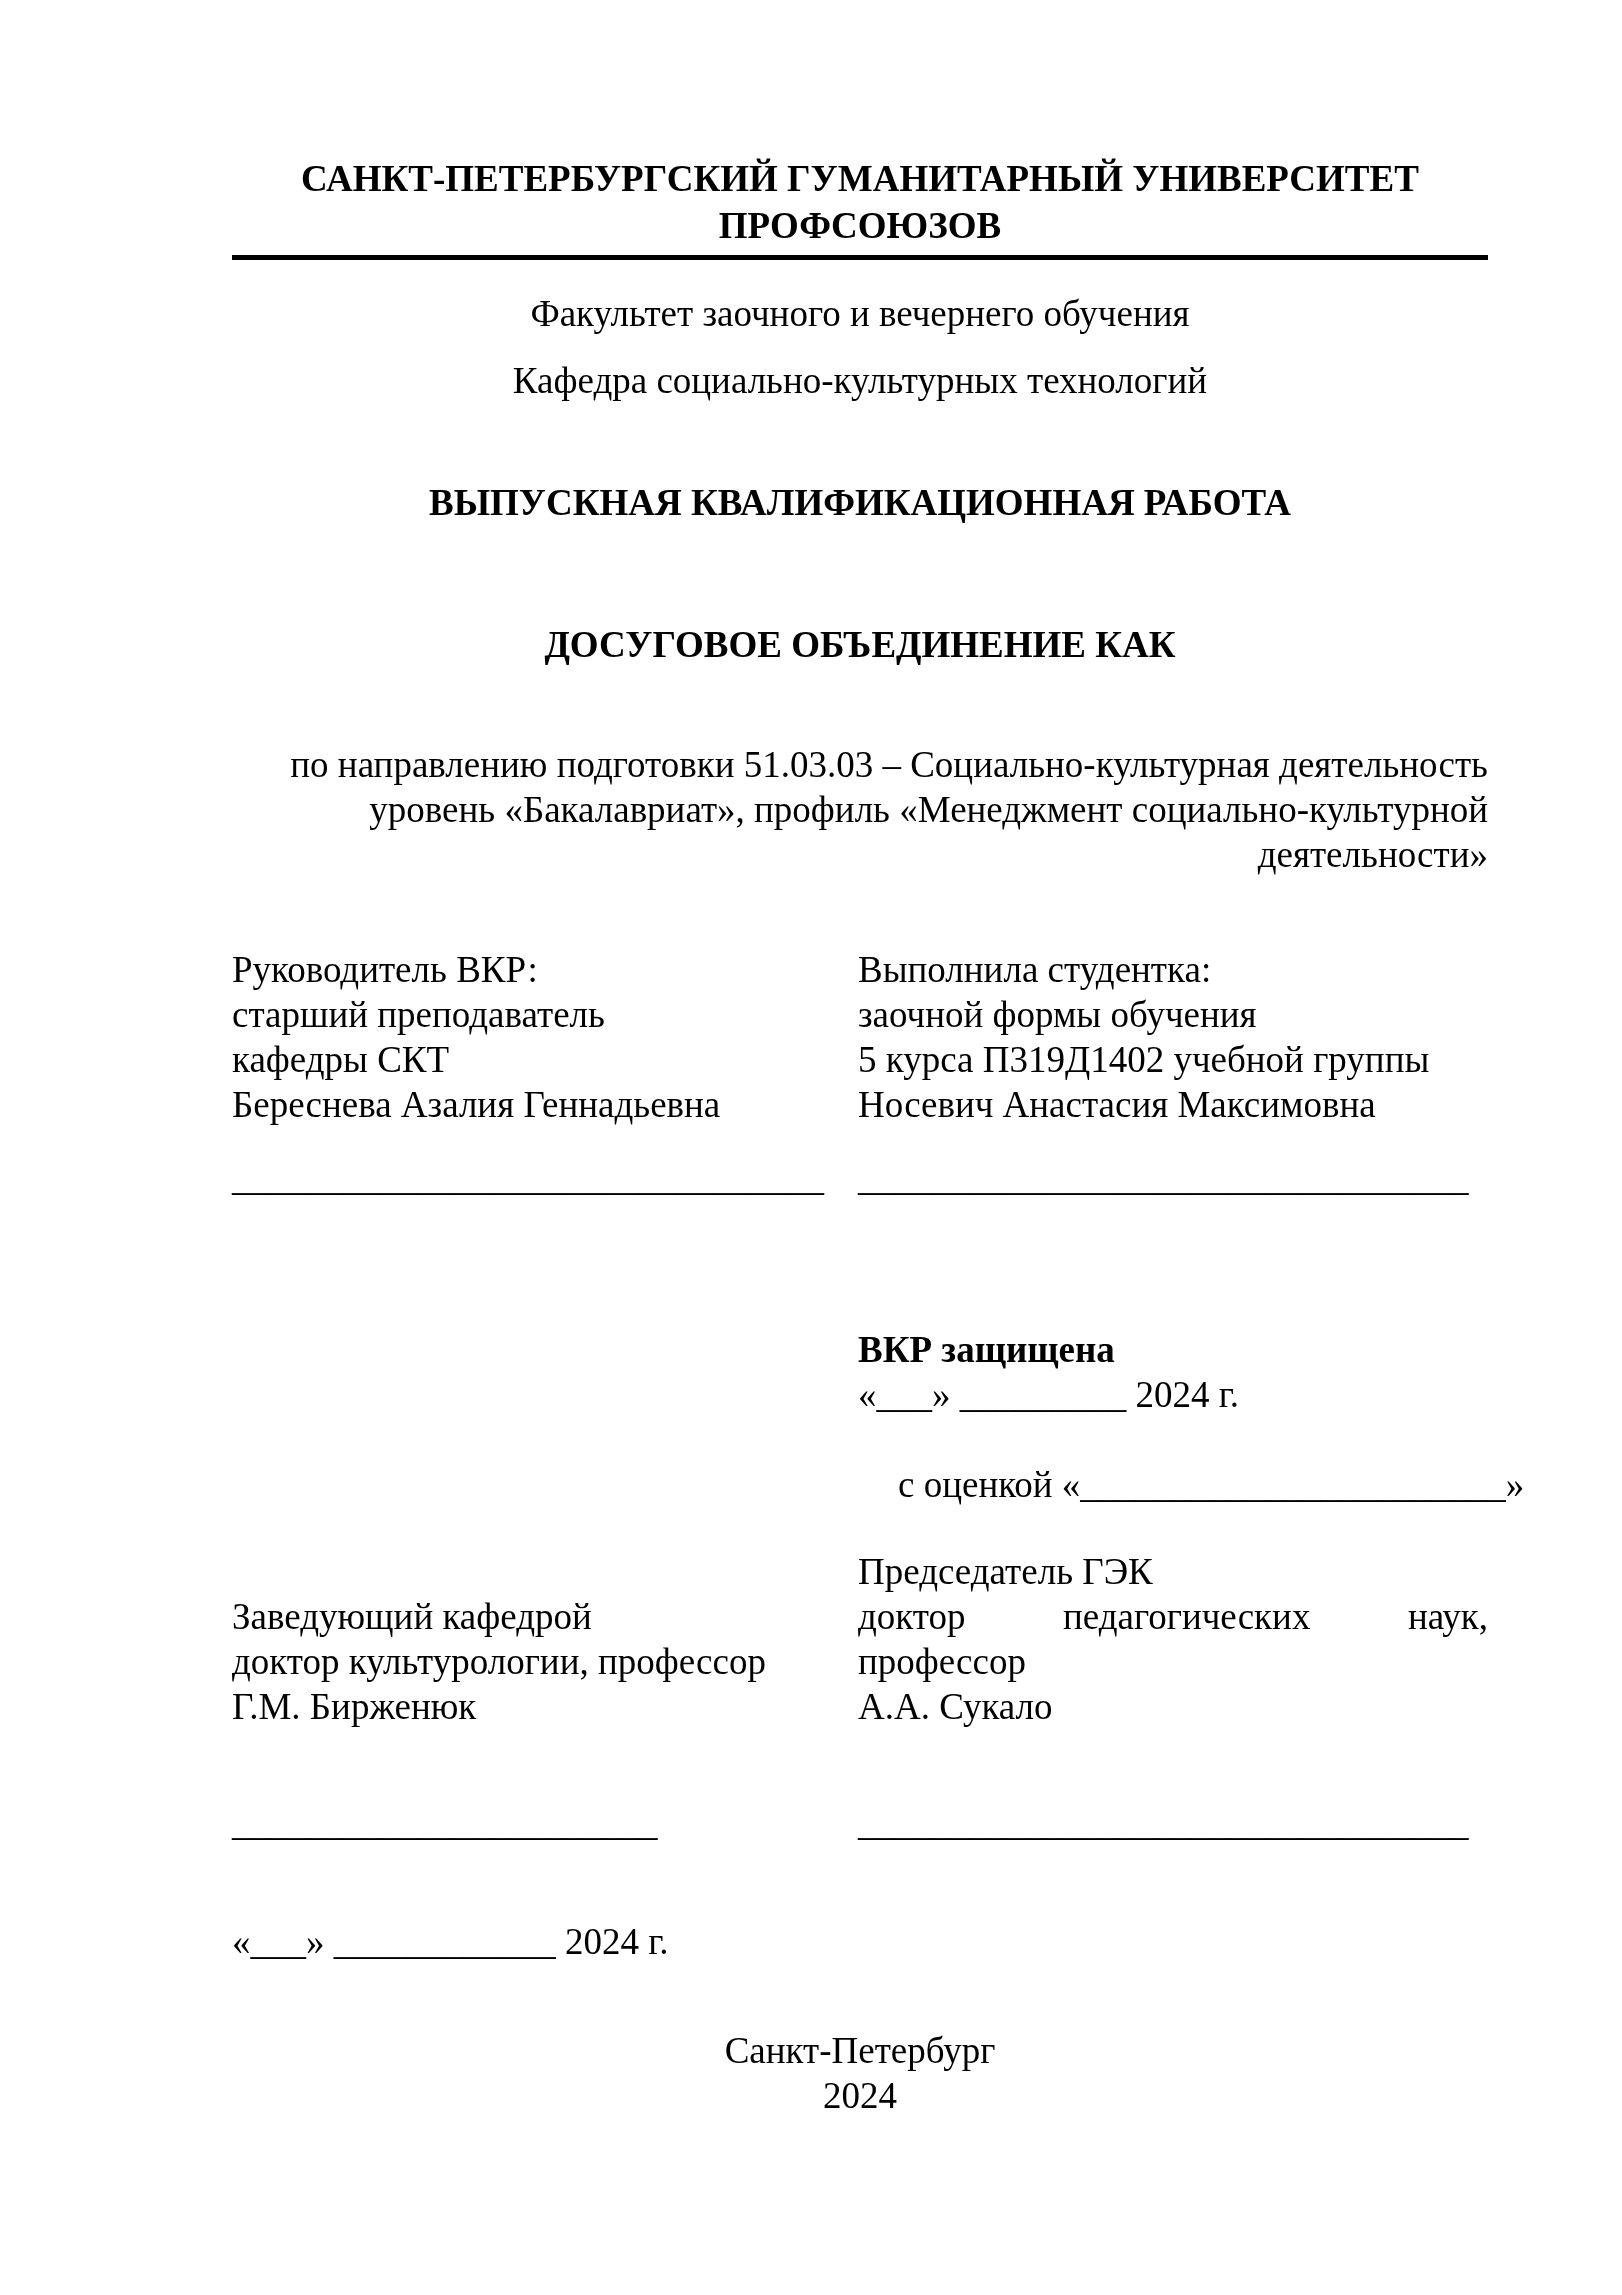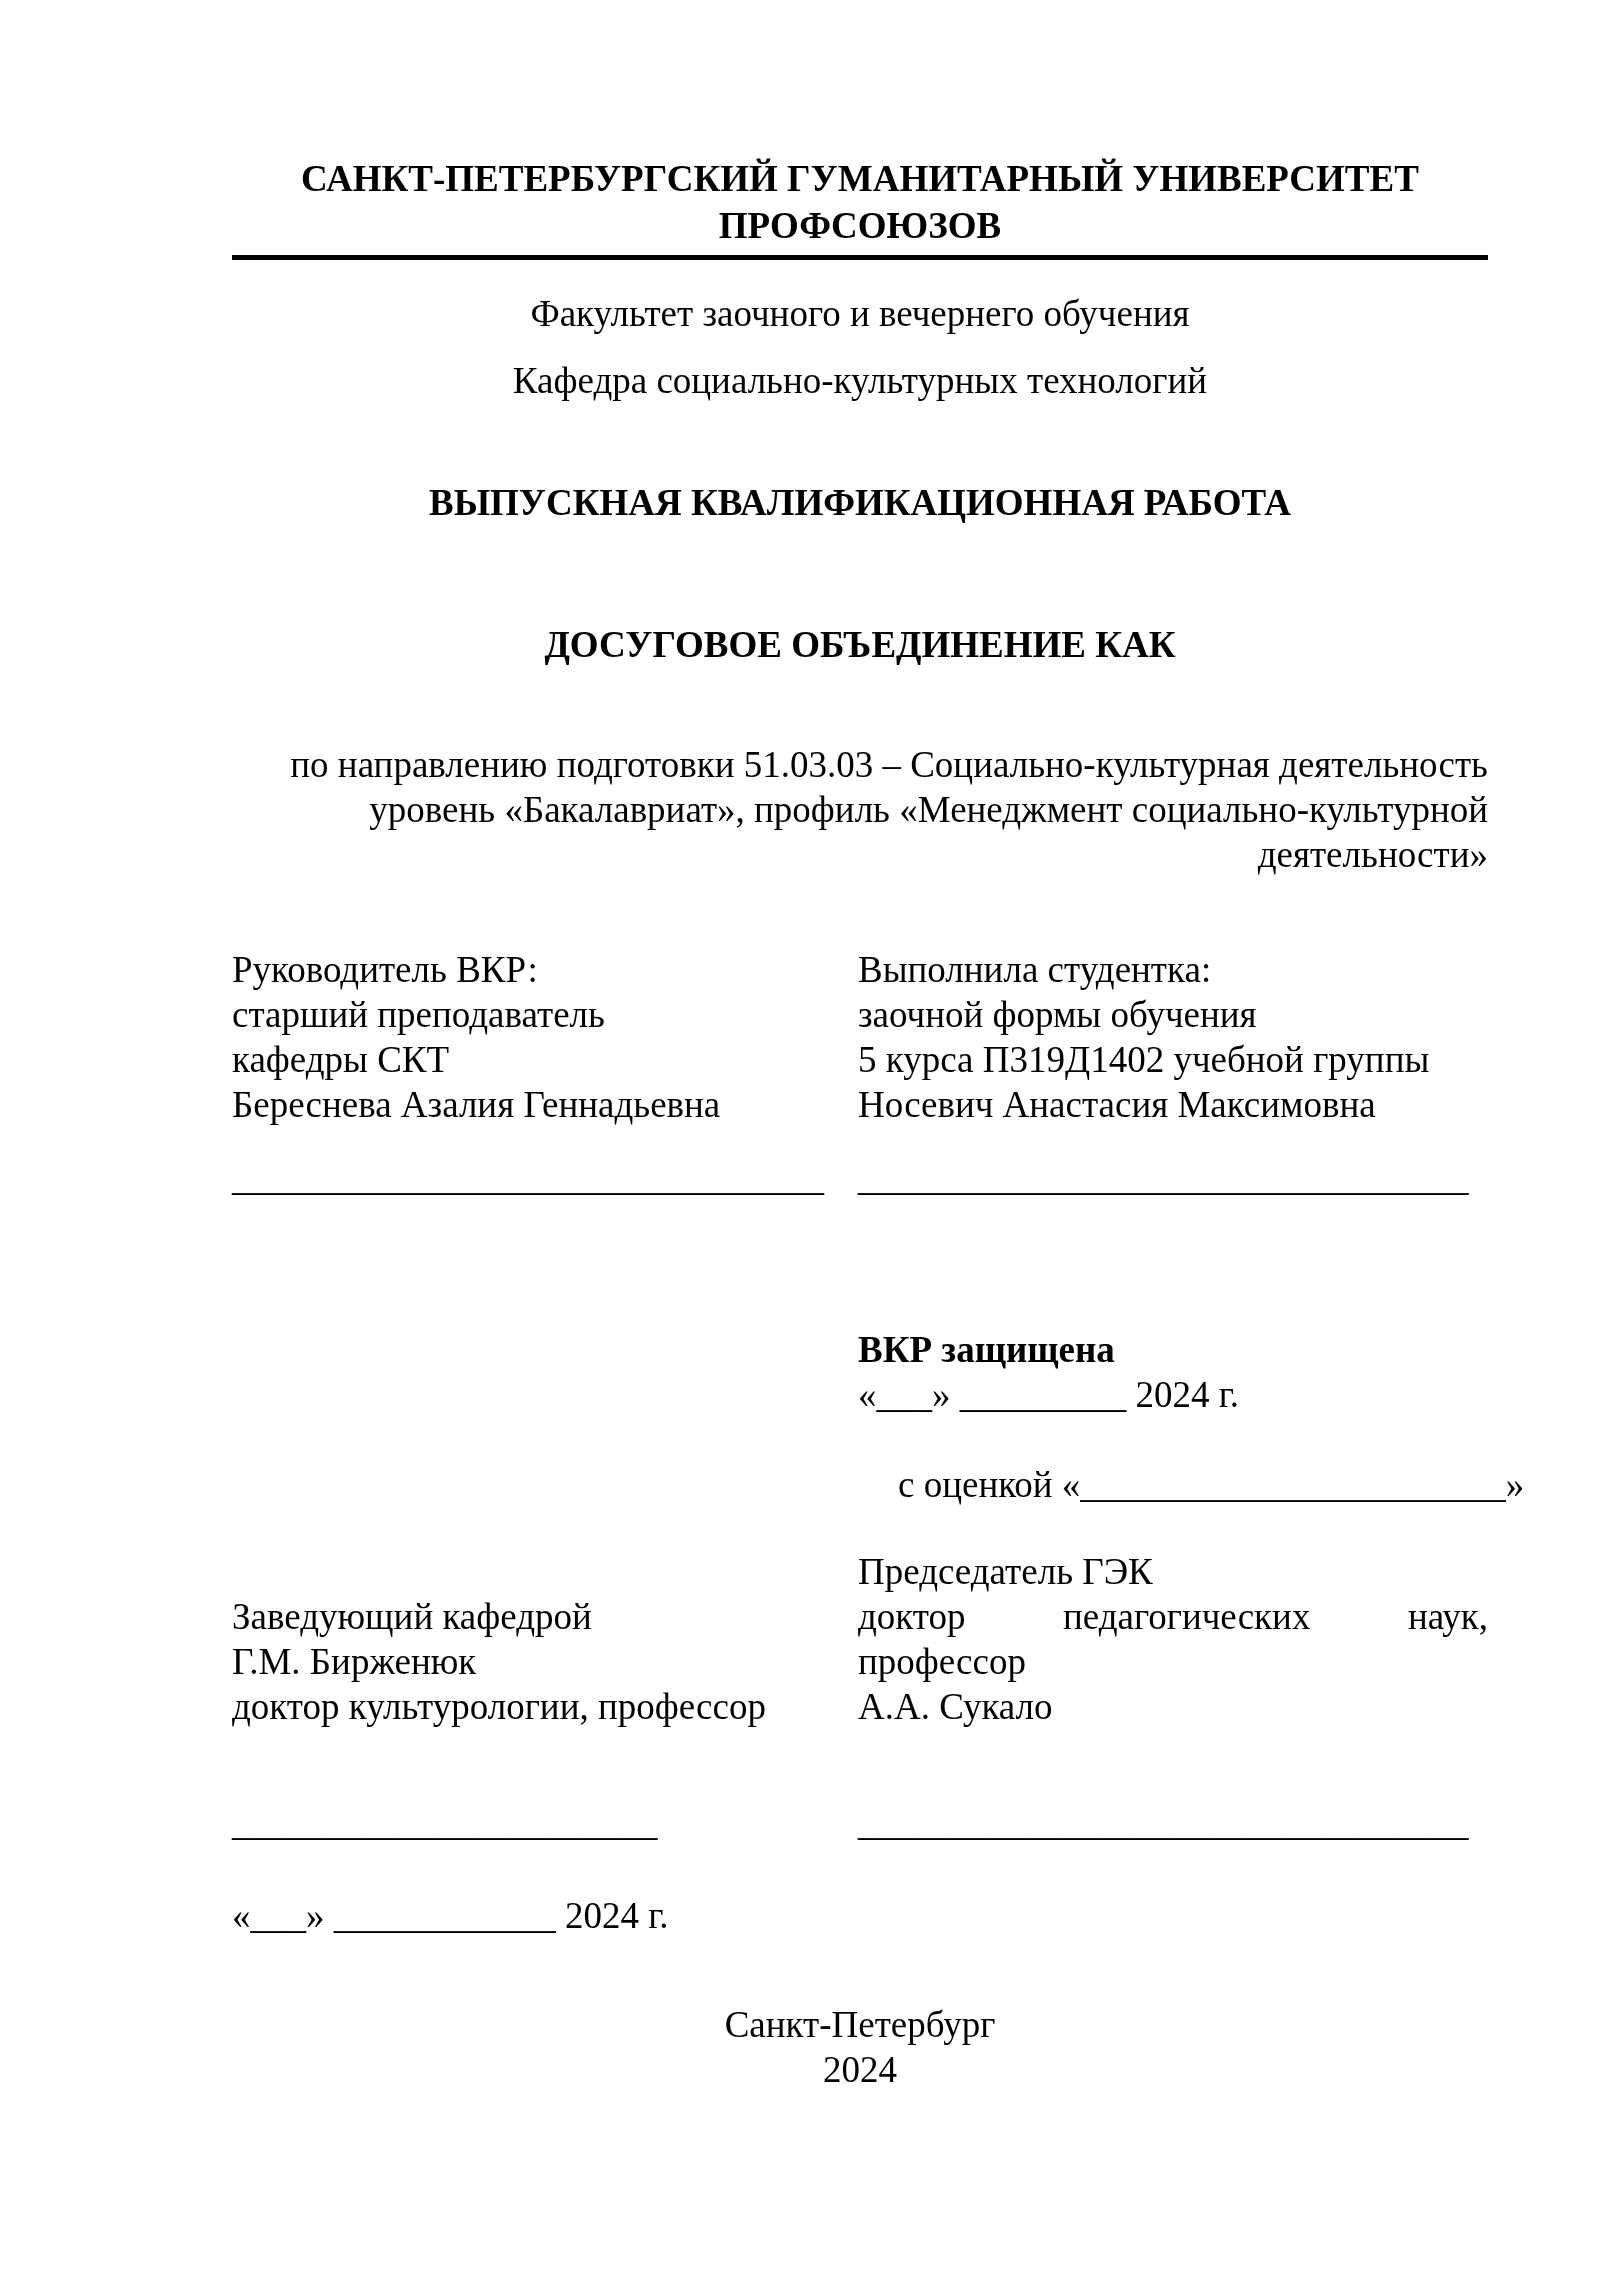--- a/index.html
+++ b/index.html
@@ -37,21 +37,21 @@
   .columns { display: flex; }
   .col-left  { flex: 0 0 626px; width: 626px; }
   .col-right { flex: 1 1 auto; }
 
   .people-row    { margin-top: 70px; }
   .sig-row-1     { margin-top: 28px; }
   .defense-row   { margin-top: 127px; }
   .grade-row     { margin-top: 45px; gap: 40px; }
   .committee-row { margin-top: 42px; }
   .sig-row-2     { margin-top: 71px; align-items: center; }
-  .date-row      { margin-top: 48px; }
+  .date-row      { margin-top: 74px; }
   .footer-block  { margin-top: 64px; }
 
   .justify-line {
     display: flex;
     justify-content: space-between;
   }
   .empty-line { height: 45px; }
 
   .sig-text { white-space: nowrap; }
 </style>
@@ -115,22 +115,22 @@
     <div class="col-left"></div>
     <div class="col-right">
       <span class="sig-text">с оценкой «_______________________»</span>
     </div>
   </div>
 
   <div class="columns committee-row">
     <div class="col-left">
       <div class="empty-line"></div>
       <div>Заведующий кафедрой</div>
+      <div>доктор культурологии, профессор</div>
       <div>Г.М. Бирженюк</div>
-      <div>доктор культурологии, профессор</div>
     </div>
     <div class="col-right">
       <div>Председатель ГЭК</div>
       <div class="justify-line">
         <span>доктор</span>
         <span>педагогических</span>
         <span>наук,</span>
       </div>
       <div>профессор</div>
       <div>А.А. Сукало</div>

